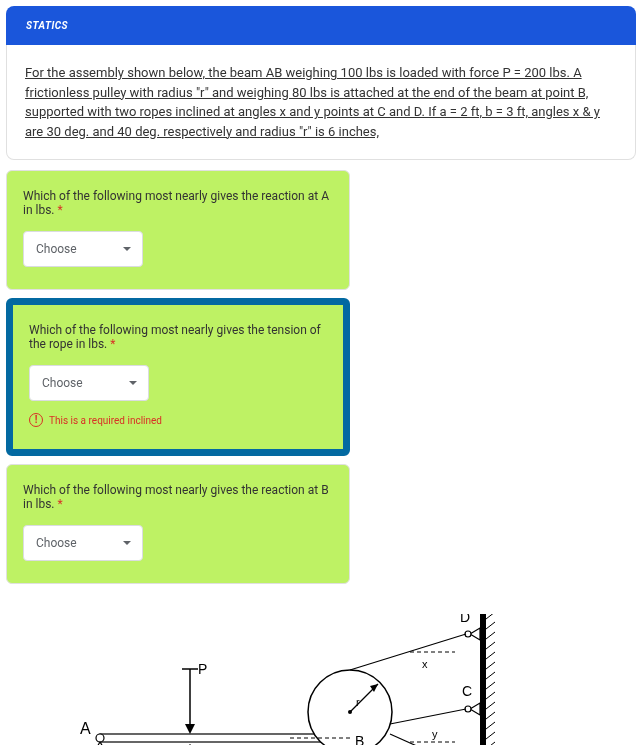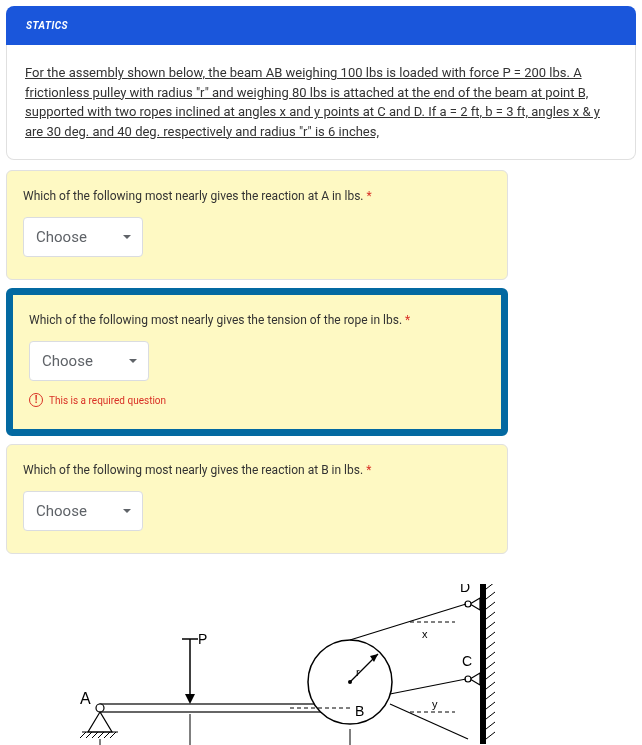--- a/index.html
+++ b/index.html
@@ -30,45 +30,45 @@
       border: 1px solid #e0e0e0;
       border-top: none;
     }
     .desc-card p {
       font-size: 13px;
       line-height: 1.5;
       color: #333;
       text-decoration: underline;
     }
     .q-card {
-      background: #fef9c3;
+      background: #bef264;
       border-radius: 6px;
       border: 1px solid #e0e0e0;
       margin: 8px 6px;
       padding: 18px 16px 22px 16px;
-      width: 502px;
+      width: 344px;
     }
     .q-card.error {
       border: 7px solid #0369a1;
     }
     .q-text {
       font-size: 12px;
       color: #333;
       margin-bottom: 14px;
     }
     .req { color: #d93025; }
     .select-wrap {
       position: relative;
       display: inline-block;
     }
     .select {
       border: 1px solid #dadce0;
       border-radius: 4px;
       padding: 10px 36px 10px 12px;
-      font-size: 15px;
+      font-size: 12px;
       color: #5f6368;
       background: #fff;
       cursor: pointer;
       min-width: 120px;
       display: flex;
       align-items: center;
       justify-content: space-between;
     }
     .caret {
       width: 0; height: 0;
@@ -136,21 +136,21 @@
     <span class="req">*</span>
   </div>
   <div class="select-wrap">
     <div class="select">
       <span>Choose</span>
     </div>
     <span class="caret"></span>
   </div>
   <div class="err-msg">
     <span class="err-icon">!</span>
-    <span>This is a required question</span>
+    <span>This is a required inclined</span>
   </div>
 </div>
 
 <div class="q-card">
   <div class="q-text">
     <span>Which of the following most nearly gives the reaction at B in lbs.</span>
     <span class="req">*</span>
   </div>
   <div class="select-wrap">
     <div class="select">

